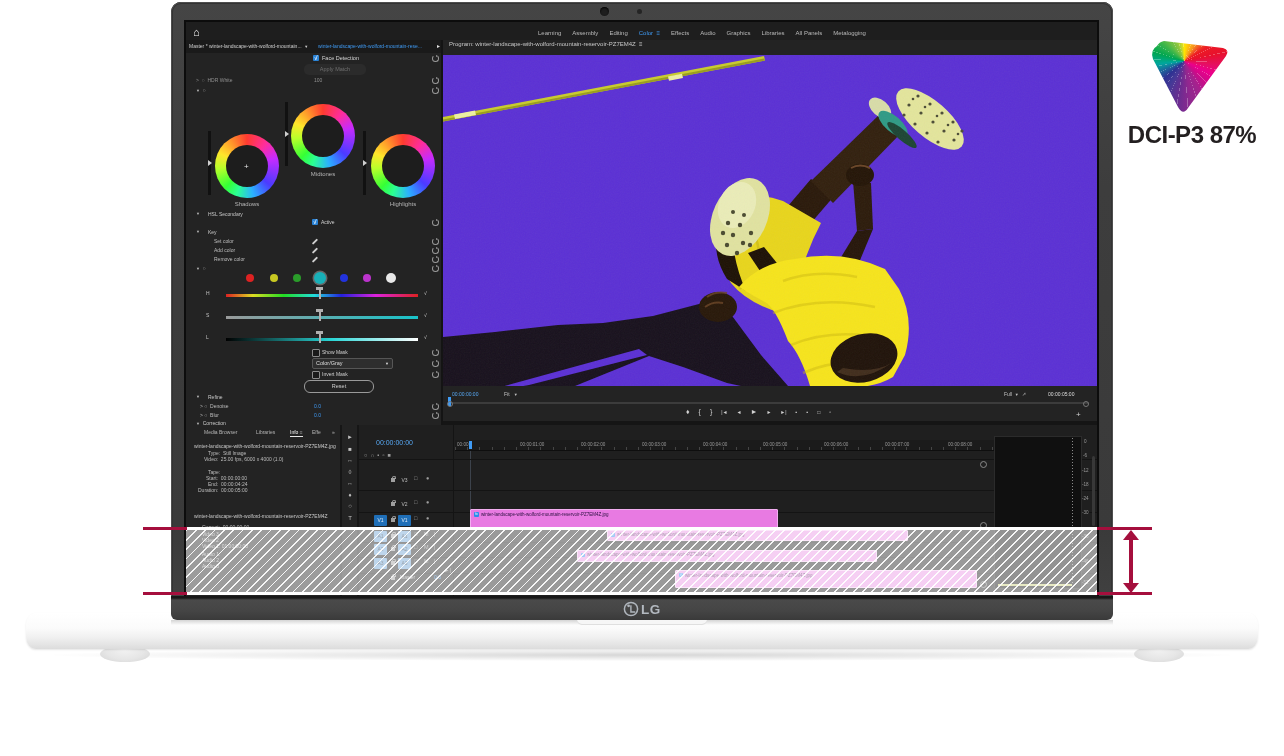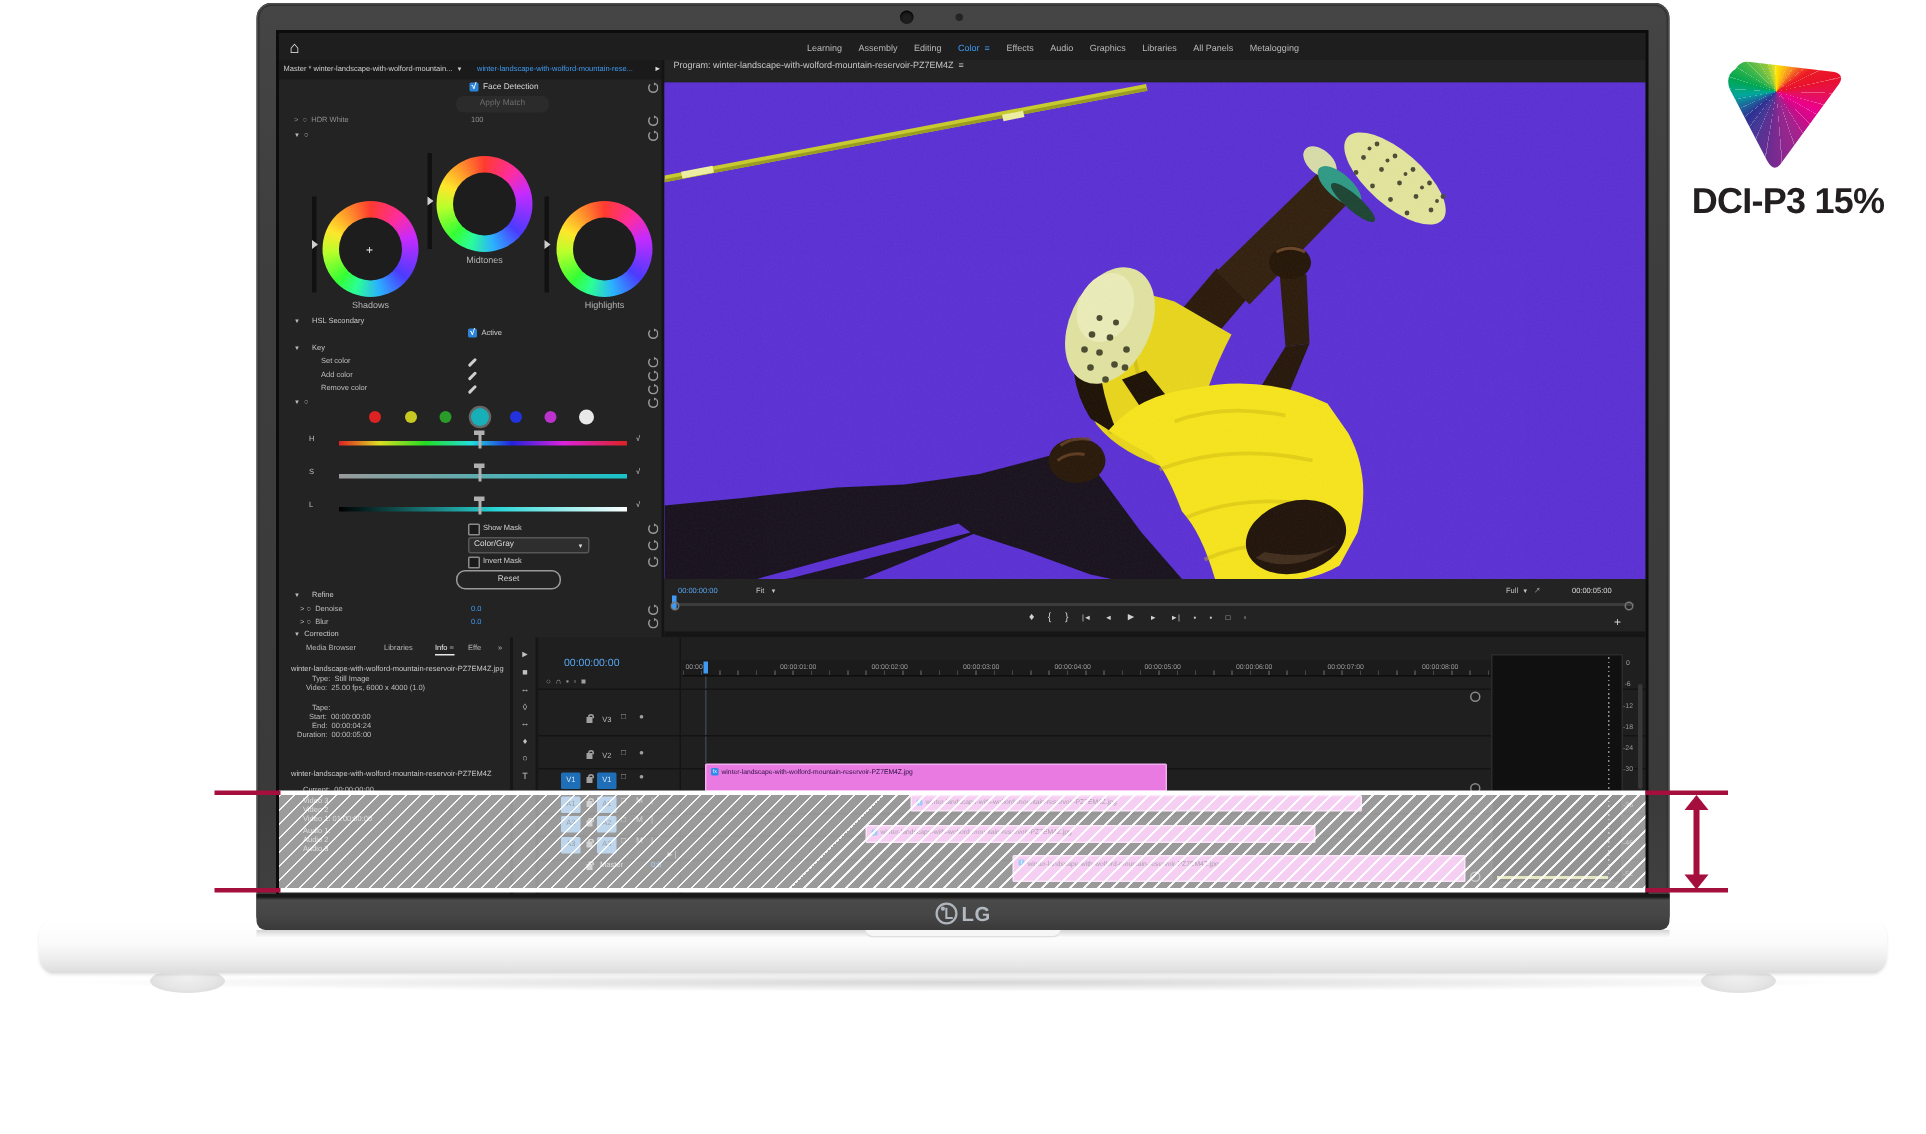--- a/index.html
+++ b/index.html
@@ -459,21 +459,21 @@
   </svg></div>
 
   <div id="base" class="abs"></div>
   <div id="basetop" class="abs"></div>
   <div id="notch" class="abs"></div>
   <div id="foot1" class="foot abs"></div>
 <div id="foot2" class="foot abs"></div>
   <div id="baseshadow" class="abs"></div>
 
   <div id="gamut" class="abs"></div>
-  <div id="dcitext" class="abs">DCI-P3 15%</div>
+  <div id="dcitext" class="abs">DCI-P3 87%</div>
 
   <div id="hatch" class="abs">
     <div class="wb" style="top:0"></div>
     <div class="hb"></div>
     <div class="wb" style="top:65px"></div>
   </div>
 
   <div id="rl1" class="abs redh"></div>
 <div id="rl2" class="abs redh"></div>
   <div id="rr1" class="abs redh"></div>

